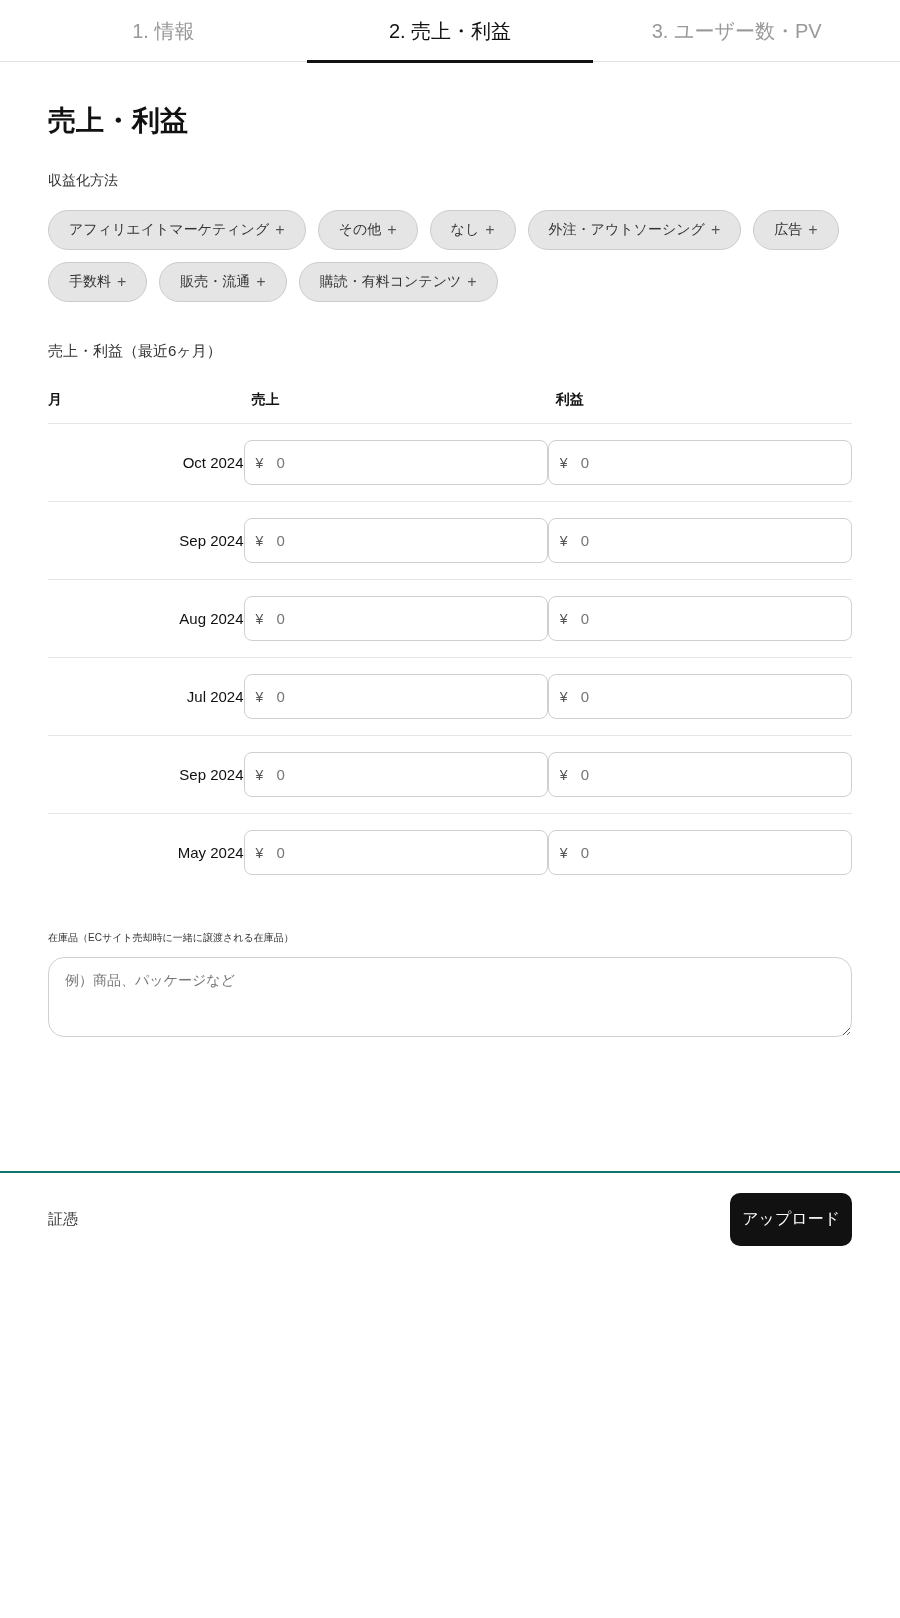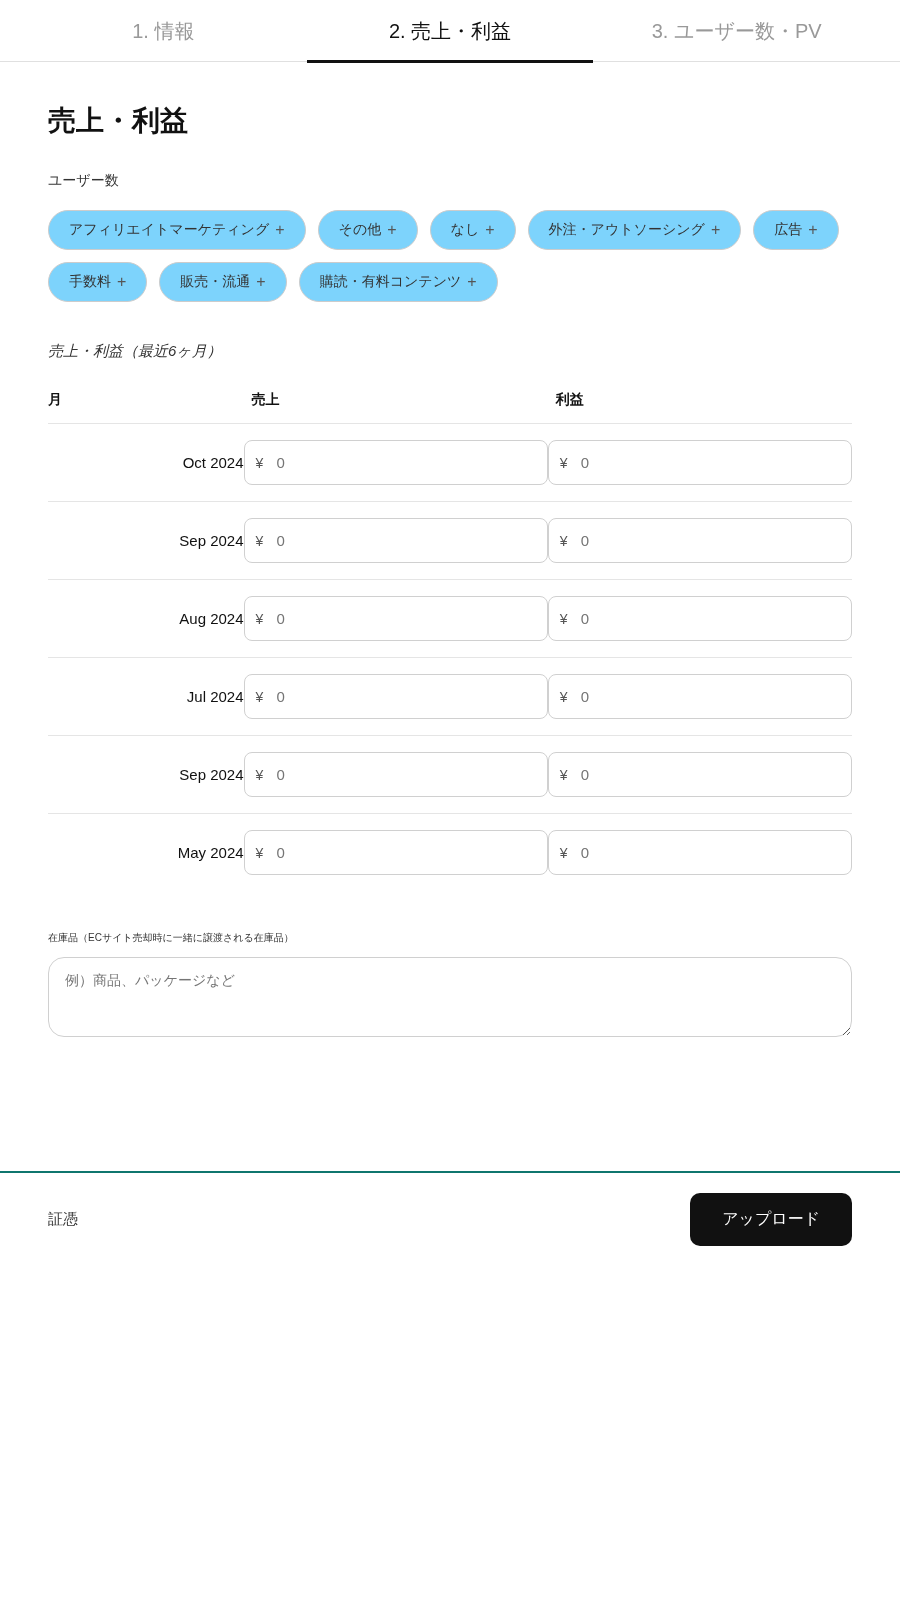--- a/index.html
+++ b/index.html
@@ -76,39 +76,38 @@
     .tag-pill {
       display: inline-flex;
       align-items: center;
       gap: 6px;
       border: 1.5px solid #ccc;
       border-radius: 50px;
       padding: 10px 20px;
       font-size: 14px;
       color: #333;
       cursor: pointer;
-      background: #7dd3fc;
+      background: #e5e5e5;
       white-space: nowrap;
     }
 
     .tag-pill .plus {
       font-size: 16px;
       color: #555;
     }
 
     
     .revenue-section {
       margin-bottom: 40px;
     }
 
     .revenue-section-title {
       font-size: 15px;
       color: #333;
       margin-bottom: 20px;
-      font-style: italic;
     }
 
     
     .revenue-table {
       width: 100%;
       border-collapse: collapse;
     }
 
     .revenue-table thead tr th {
       font-size: 14px;
@@ -220,21 +219,21 @@
     .footer-label {
       font-size: 15px;
       color: #333;
     }
 
     .upload-button {
       background: #111;
       color: #fff;
       border: none;
       border-radius: 10px;
-      padding: 16px 32px;
+      padding: 16px 12px;
       font-size: 16px;
       cursor: pointer;
       font-family: inherit;
     }
   </style>
 </head>
 <body>
 
 <nav class="tab-nav">
   <div class="tab-item">
@@ -245,21 +244,21 @@
   </div>
   <div class="tab-item">
     <span>3. ユーザー数・PV</span>
   </div>
 </nav>
 
 <div class="main-content">
 
   <h1 class="page-title">売上・利益</h1>
 
-  <div class="section-label">ユーザー数</div>
+  <div class="section-label">収益化方法</div>
 
   <div class="tags-container">
     <button class="tag-pill">
       <span>アフィリエイトマーケティング</span>
       <span class="plus">+</span>
     </button>
     <button class="tag-pill">
       <span>その他</span>
       <span class="plus">+</span>
     </button>

